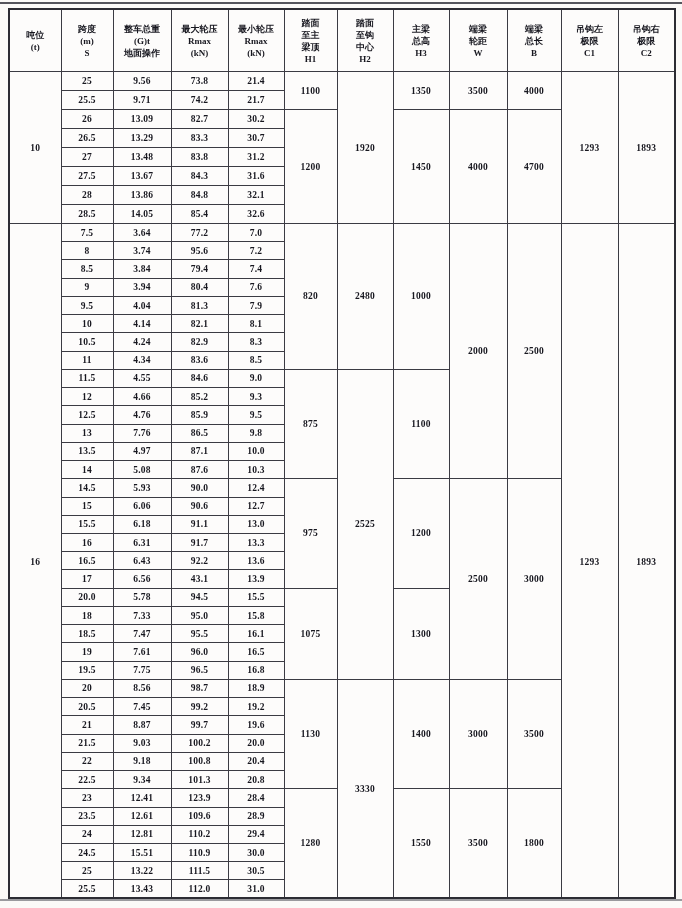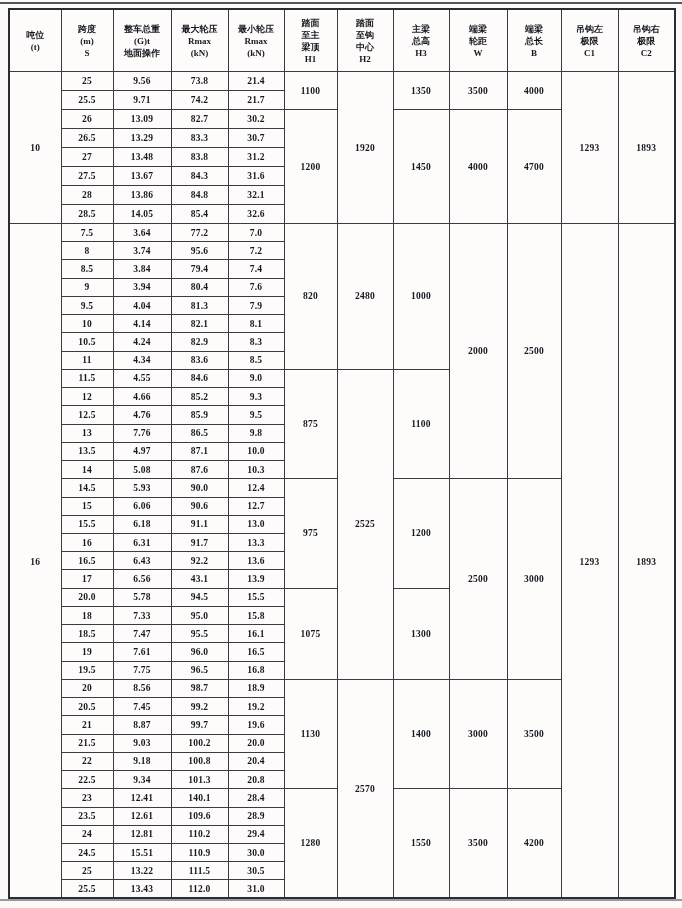--- a/index.html
+++ b/index.html
@@ -330,21 +330,21 @@
         <td>7.75</td>
         <td>96.5</td>
         <td>16.8</td>
       </tr>
       <tr>
         <td>20</td>
         <td>8.56</td>
         <td>98.7</td>
         <td>18.9</td>
         <td rowspan="6">1130</td>
-        <td rowspan="12">2570</td>
+        <td rowspan="12">3330</td>
         <td rowspan="6">1400</td>
         <td rowspan="6">3000</td>
         <td rowspan="6">3500</td>
       </tr>
       <tr>
         <td>20.5</td>
         <td>7.45</td>
         <td>99.2</td>
         <td>19.2</td>
       </tr>
@@ -368,26 +368,26 @@
       </tr>
       <tr>
         <td>22.5</td>
         <td>9.34</td>
         <td>101.3</td>
         <td>20.8</td>
       </tr>
       <tr>
         <td>23</td>
         <td>12.41</td>
-        <td>140.1</td>
+        <td>123.9</td>
         <td>28.4</td>
         <td rowspan="6">1280</td>
         <td rowspan="6">1550</td>
         <td rowspan="6">3500</td>
-        <td rowspan="6">4200</td>
+        <td rowspan="6">1800</td>
       </tr>
       <tr>
         <td>23.5</td>
         <td>12.61</td>
         <td>109.6</td>
         <td>28.9</td>
       </tr>
       <tr>
         <td>24</td>
         <td>12.81</td>

